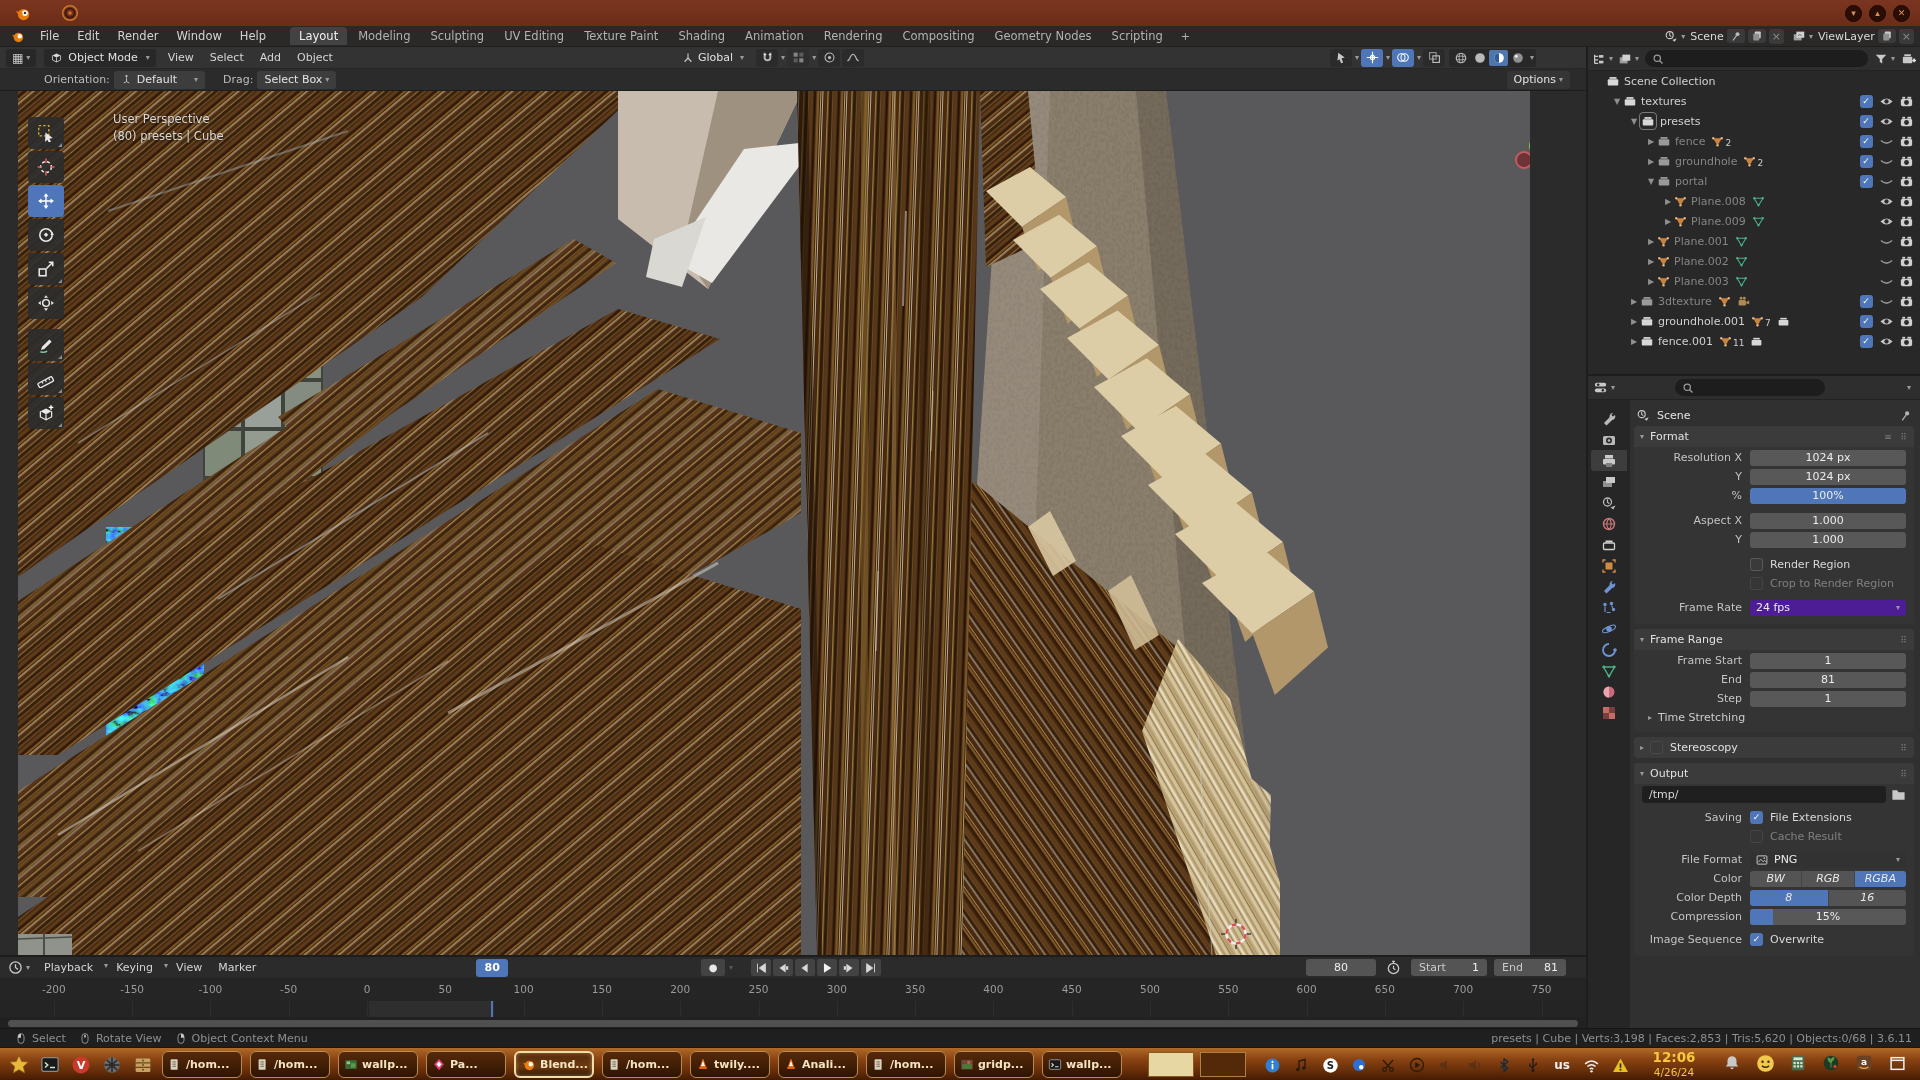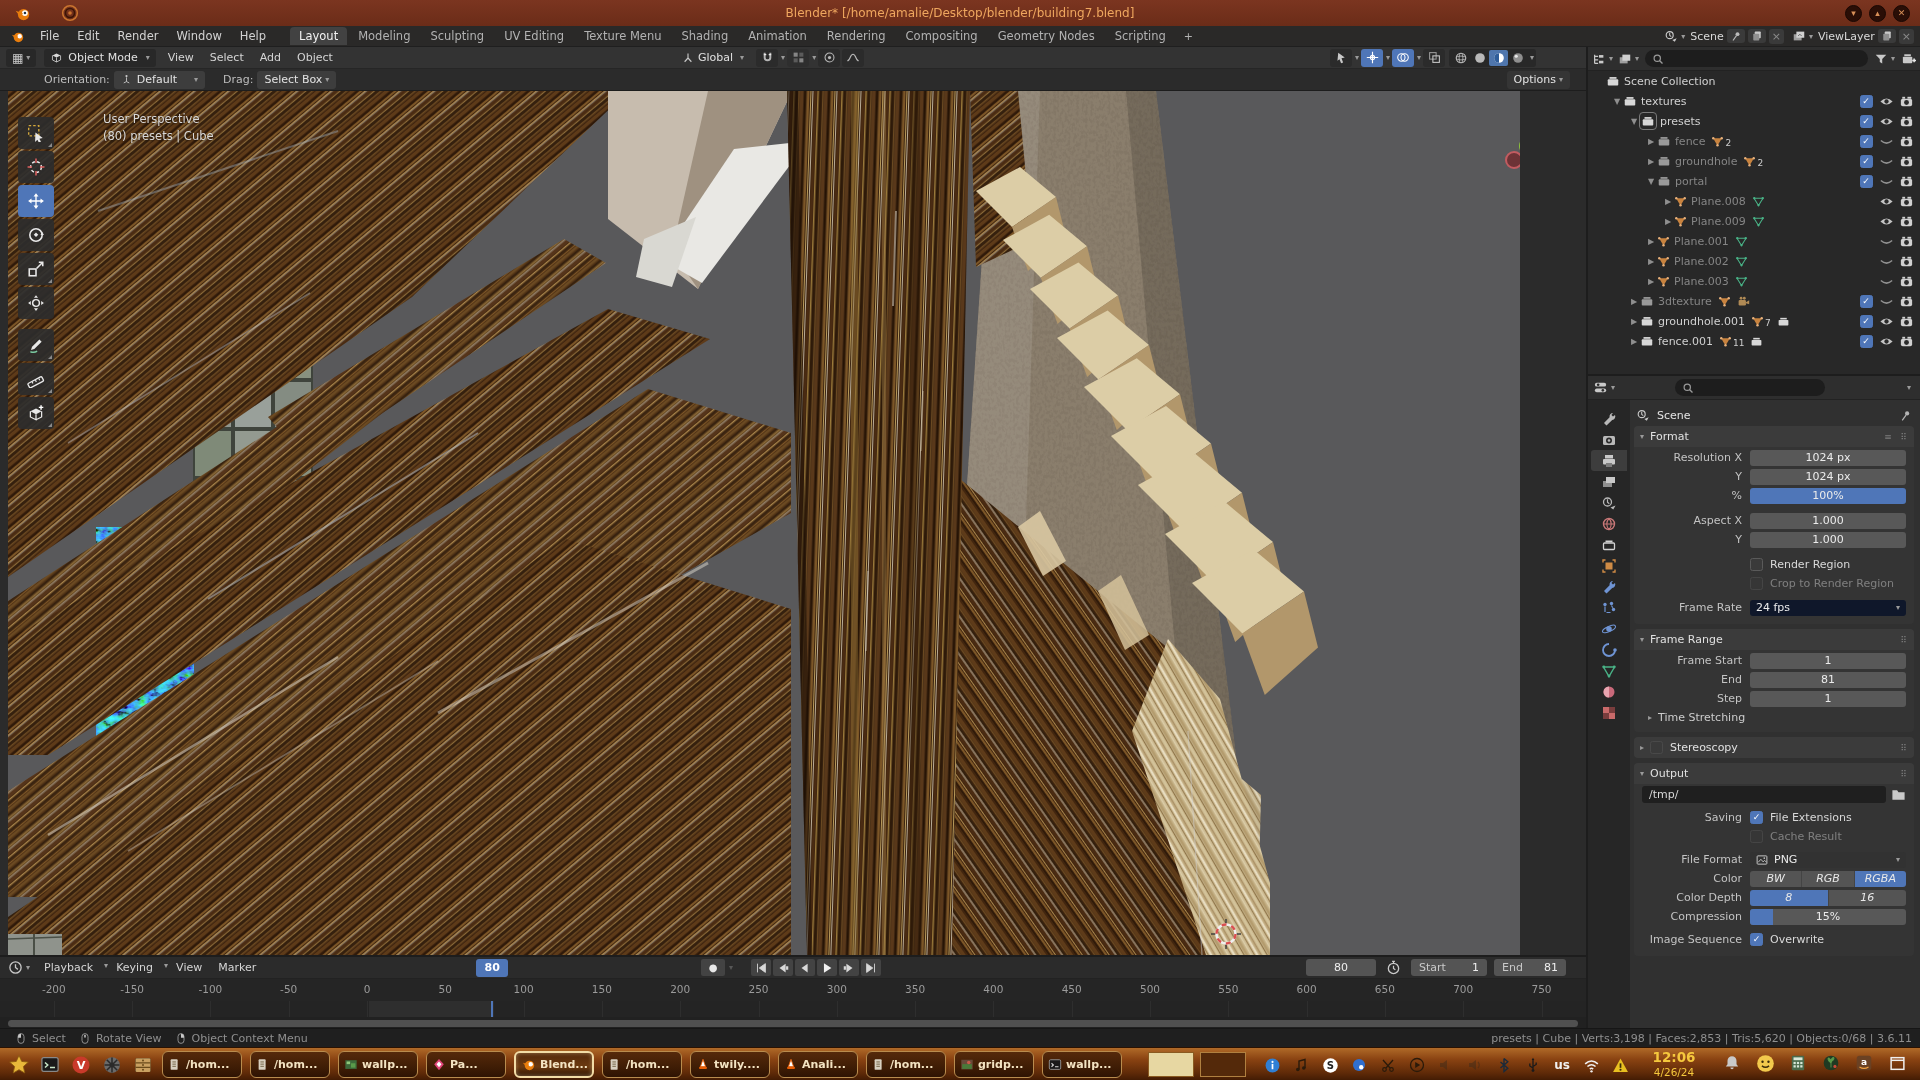--- a/index.html
+++ b/index.html
@@ -26,21 +26,21 @@
   #tool-row{left:0;top:69px;width:1586px;height:22px;background:#2b2b2b;display:flex;align-items:center;border-bottom:1px solid #1d1d1d;}
   .hmenu{padding:0 8px;color:#d5d5d5;}
   .hfield{display:flex;align-items:center;background:#282828;border-radius:3px;height:18px;padding:0 6px;margin:0 4px;color:#e0e0e0;}
   .hfield2{display:flex;align-items:center;background:#3d3d3d;border-radius:3px;height:18px;padding:0 7px;margin:0 4px;color:#e2e2e2;}
   .tgl{width:22px;height:18px;border-radius:3px;display:inline-flex;align-items:center;justify-content:center;margin-left:2px;background:#2b2b2b;}
   .tgl.on{background:#4f76b8;}
   .shadegrp{display:flex;background:#282828;border-radius:3px;height:18px;align-items:center;padding:0 2px;margin-left:4px;}
   .shadegrp .sph{width:19px;height:16px;border-radius:2px;display:inline-flex;align-items:center;justify-content:center;}
   .shadegrp .sph.on{background:#4f76ad;}
   
-  #viewport{left:8px;top:91px;width:1512px;height:864px;background:#0c4a6e;overflow:hidden;}
+  #viewport{left:18px;top:91px;width:1512px;height:864px;background:#0c4a6e;overflow:hidden;}
   #vp-overlay-text{left:95px;top:20px;color:#d9d9d9;font-size:11.5px;line-height:17px;text-shadow:0 1px 2px rgba(0,0,0,.5);}
   .toolbtn{position:absolute;left:10px;width:36px;height:32px;background:rgba(45,45,45,.92);border-radius:4px;display:flex;align-items:center;justify-content:center;}
   .toolbtn.active{background:#4f76b8;}
   .toolbtn.corner:after{content:"";position:absolute;right:2px;bottom:2px;border-left:4px solid transparent;border-bottom:4px solid #8a8a8a;}
   .navbtn{position:absolute;left:1546px;width:30px;height:28px;display:flex;align-items:center;justify-content:center;opacity:.9;}
   
   #right{left:1586px;top:47px;width:334px;height:981px;background:#2b2b2b;border-left:2px solid #1d1d1d;}
   #outliner{position:absolute;left:0;top:0;width:332px;height:327px;background:#282828;}
   #ol-header{height:24px;background:#2e2e2e;display:flex;align-items:center;padding:0 4px;border-bottom:1px solid #222;}
   .searchbox{flex:1;display:flex;align-items:center;background:#1d1d1d;border-radius:9px;height:17px;margin:0 6px;padding:0 7px;color:#999;}
@@ -65,21 +65,21 @@
   .panel{background:#343434;border-radius:4px;margin-bottom:5px;padding-bottom:6px;}
   .panel.closed{padding-bottom:0;}
   .phead{height:21px;display:flex;align-items:center;padding:0 6px;color:#e0e0e0;background:#3b3b3b;border-radius:4px 4px 0 0;}
   .phead .grip{margin-left:auto;color:#7c7c7c;letter-spacing:1px;font-size:9px;}
   .prow{display:flex;align-items:center;margin:2px 8px 2px 0;height:17px;}
   .plabel{width:108px;text-align:right;margin-right:8px;color:#c3c3c3;flex:none;}
   .val{flex:1;background:#585858;border-radius:3px;height:16px;line-height:16px;text-align:center;color:#ebebeb;position:relative;overflow:hidden;}
   .val.blue{background:#4f76b8;}
   .val .fill{position:absolute;left:0;top:0;bottom:0;background:#4f76b8;}
   .val span{position:relative;}
-  .dd{display:flex;align-items:center;justify-content:flex-start;padding:0 6px;background:#0f172a;}
+  .dd{display:flex;align-items:center;justify-content:flex-start;padding:0 6px;background:#4c1d95;}
   .dd .chev{margin-left:auto;}
   .seg{flex:1;display:flex;border-radius:3px;overflow:hidden;font-style:italic;}
   .seg div{flex:1;background:#545454;height:16px;line-height:16px;text-align:center;color:#e8e8e8;border-right:1px solid #444;}
   .seg div:last-child{border-right:none;}
   .seg div.on{background:#4f76b8;}
   .chkrow{display:flex;align-items:center;margin:3px 8px 3px 0;height:16px;}
   .chkrow .plabel{color:#c3c3c3;}
   .chkrow .cl{margin-left:7px;color:#d8d8d8;}
   .dimmed{opacity:.45;}
   .subcollapse{display:flex;align-items:center;color:#cccccc;margin:4px 0 2px 14px;}
@@ -128,21 +128,20 @@
           <path d="M1.5 5.5l7 2.2-3 3z" fill="#e87d0d"></path>
         </svg>
       </span>
     <span class="ico" style="margin-left:30px">
         <svg width="18" height="18" viewBox="0 0 16 16">
           <circle cx="8" cy="8" r="6.5" fill="none" stroke="#c9742e" stroke-width="1.4"></circle>
           <circle cx="8" cy="8" r="4" fill="none" stroke="#3a1505" stroke-width="1.4"></circle>
           <circle cx="8" cy="8" r="1.6" fill="#c9742e"></circle>
         </svg>
       </span>
-    <span class="title">Blender* [/home/amalie/Desktop/blender/building7.blend]</span>
     <span style="margin-left:auto;margin-right:10px;display:flex;">
       <span class="winbtn">▾</span>
       <span class="winbtn">▴</span>
       <span class="winbtn">✕</span>
     </span>
   </div>
 
   <div id="menubar" class="abs">
     <span class="ico" style="margin:0 6px 0 10px">
         <svg width="15" height="15" viewBox="0 0 16 16">
@@ -156,21 +155,21 @@
         <span class="menu">Edit</span>
         <span class="menu">Render</span>
         <span class="menu">Window</span>
         <span class="menu">Help</span>
       </span>
     <span id="mb-tabs" style="display:flex;margin-left:14px;">
         <span class="tab active">Layout</span>
         <span class="tab">Modeling</span>
         <span class="tab">Sculpting</span>
         <span class="tab">UV Editing</span>
-        <span class="tab">Texture Menu</span>
+        <span class="tab">Texture Paint</span>
         <span class="tab">Shading</span>
         <span class="tab">Animation</span>
         <span class="tab">Rendering</span>
         <span class="tab">Compositing</span>
         <span class="tab">Geometry Nodes</span>
         <span class="tab">Scripting</span>
       </span>
     <span class="addtab">+</span>
     <span style="margin-left:auto;display:flex;align-items:center;margin-right:6px;">
       <span class="topfield">

